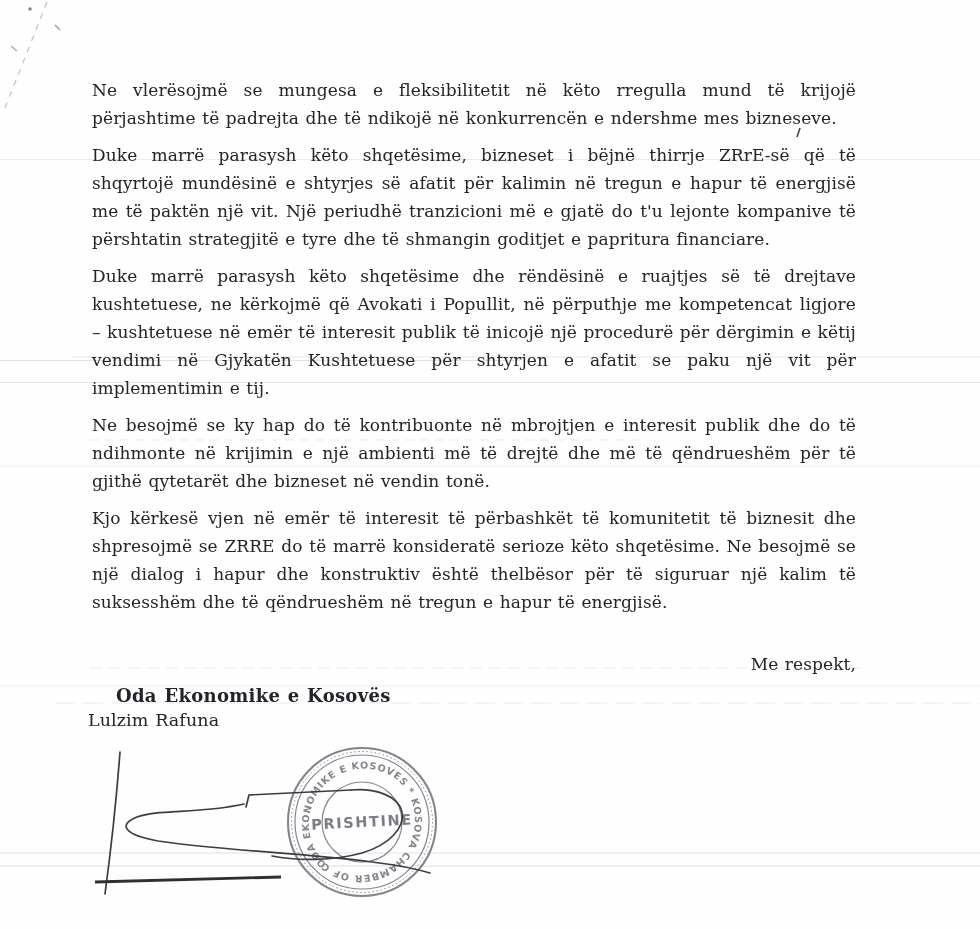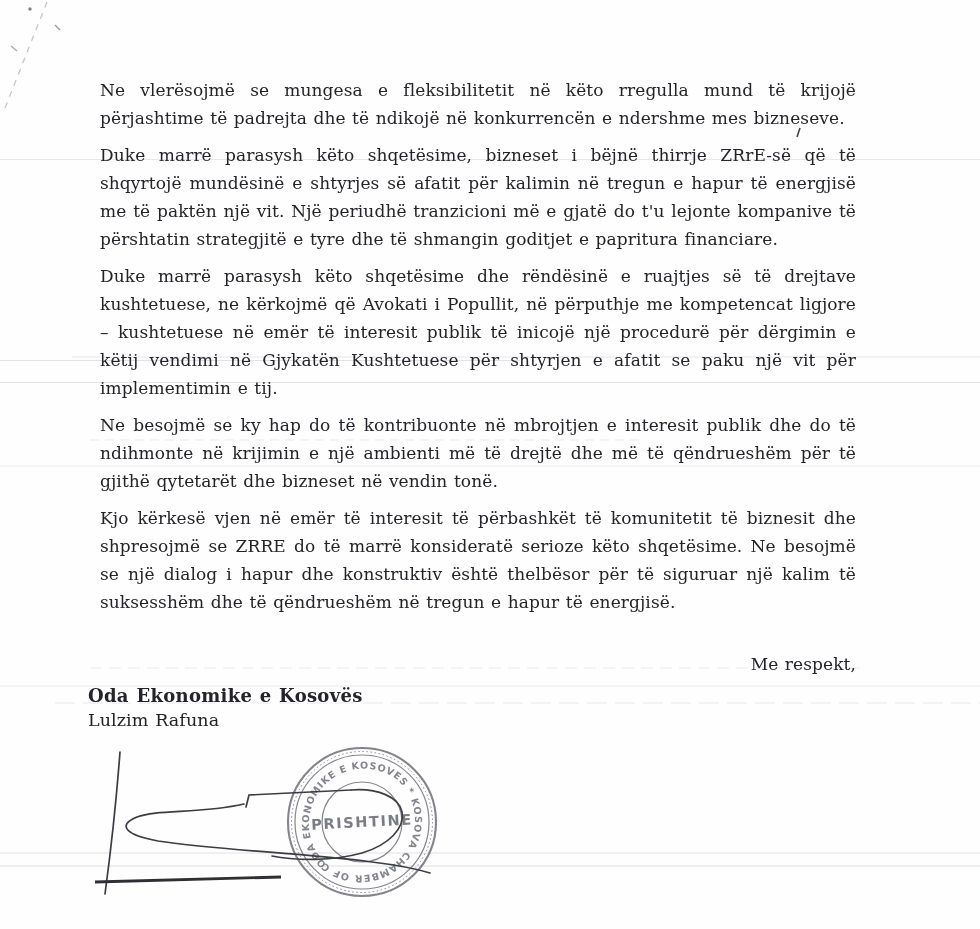--- a/index.html
+++ b/index.html
@@ -23,37 +23,38 @@
   .letter {
     position: absolute;
     left: 88px; top: 76px; width: 768px;
     z-index: 1;
     color: #232329;
     font-size: 17px;
     letter-spacing: 0.1px;
     word-spacing: 1px;
   }
   .letter p.para {
-    margin: 0 0 9px 12px;
+    margin: 0 0 9px 4px;
     line-height: 28px;
     text-align: justify;
   }
   .closing {
     margin: 34px 0 0 0;
     line-height: 28px;
     text-align: right;
   }
   .sig-block {
     margin-top: 6px;
     line-height: 24px;
   }
   .sig-block .bold {
     font-weight: bold;
     font-size: 18px;
     letter-spacing: 0.3px;
+    margin-left: 28px;
   }
   .sig-block .name { font-size: 17.5px; }
   .stamp-svg {
     position: absolute;
     left: 282px; top: 742px;
     width: 160px; height: 160px;
     z-index: 2;
     opacity: 0.82;
   }
   .stamp-ring-text {

